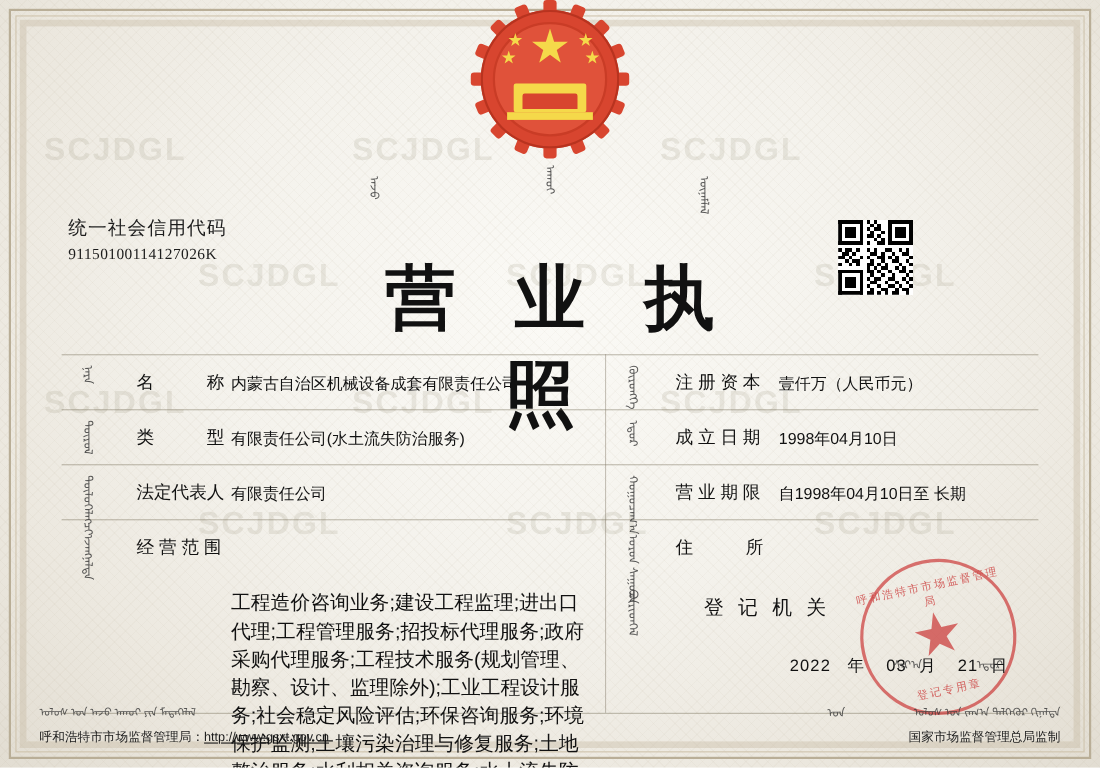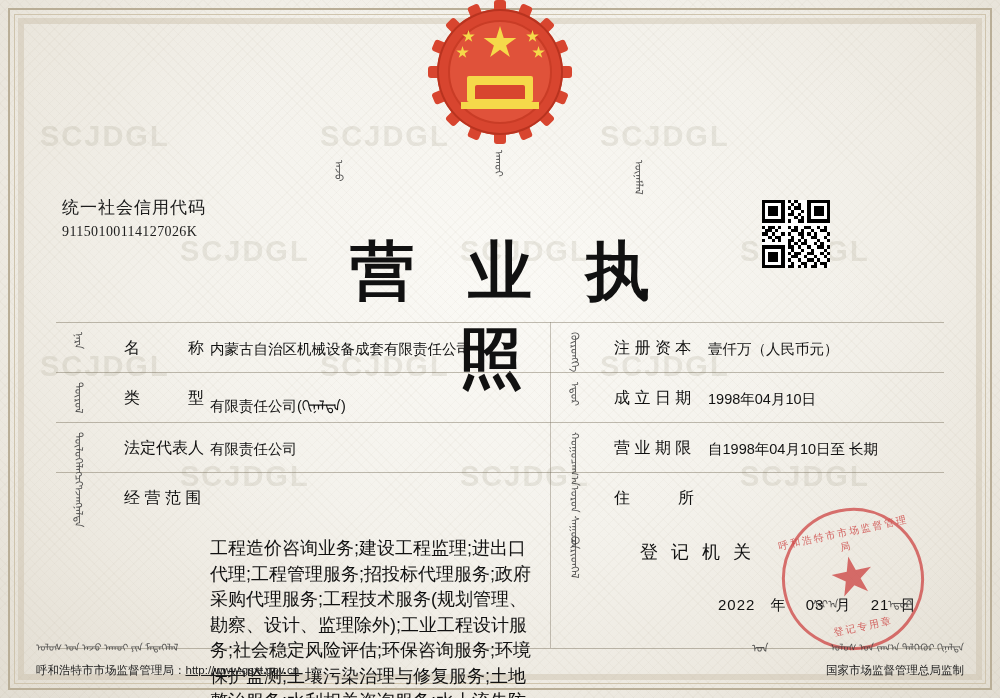--- a/index.html
+++ b/index.html
@@ -486,21 +486,21 @@
   <div class="row-line" style="left:56px; top:472px; width:888px;"></div>
   <div class="row-line" style="left:56px; top:648px; width:888px;"></div>
   <div class="v-divider" style="left:550px; top:322px; height:326px;"></div>
 
   <div class="mong" style="left:70px; top:332px; height:34px;">ᠨᠡᠷᠡ</div>
   <div class="f-label" style="left:124px; top:338px;">名　　　称</div>
   <div class="f-value" style="left:210px; top:340px;">内蒙古自治区机械设备成套有限责任公司</div>
 
   <div class="mong" style="left:70px; top:382px; height:34px;">ᠲᠥᠷᠥᠯ</div>
   <div class="f-label" style="left:124px; top:388px;">类　　　型</div>
-  <div class="f-value" style="left:210px; top:390px;">有限责任公司(ᠬᠢᠨᠠᠯᠲᠠ)</div>
+  <div class="f-value" style="left:210px; top:390px;">有限责任公司(水土流失防治服务)</div>
 
   <div class="mong" style="left:70px; top:432px; height:34px;">ᠲᠥᠯᠥᠭᠡᠯᠡᠭᠴᠢ</div>
   <div class="f-label" style="left:124px; top:438px;">法定代表人</div>
   <div class="f-value" style="left:210px; top:440px;">有限责任公司</div>
 
   <div class="mong" style="left:70px; top:486px; height:34px;">ᠡᠵᠡᠩᠨᠡᠯᠲᠡ</div>
   <div class="f-label" style="left:124px; top:488px;">经 营 范 围</div>
   <div class="f-value-multi" style="left:210px; top:488px; width:330px;">工程造价咨询业务;建设工程监理;进出口代理;工程管理服务;招投标代理服务;政府采购代理服务;工程技术服务(规划管理、勘察、设计、监理除外);工业工程设计服务;社会稳定风险评估;环保咨询服务;环境保护监测;土壤污染治理与修复服务;土地整治服务;水利相关咨询服务;水土流失防治服务;信息咨询服务(不含许可类信息咨询服务);安全咨询服务;标准化服务;区块链技术相关软件和服务;规划设计管理;会议及展览服务;技术服务、技术开发、技术咨询、技术交流、技术转让、技术推广;建筑材料销售;机械设备销售;电子产品销售;非居住房地产租赁(依法须经批准的项目,经相关部门批准后方可开展经营活动)</div>
 
   <div class="mong" style="left:566px; top:332px; height:34px;">ᠬᠥᠷᠥᠩᠭᠡ</div>

